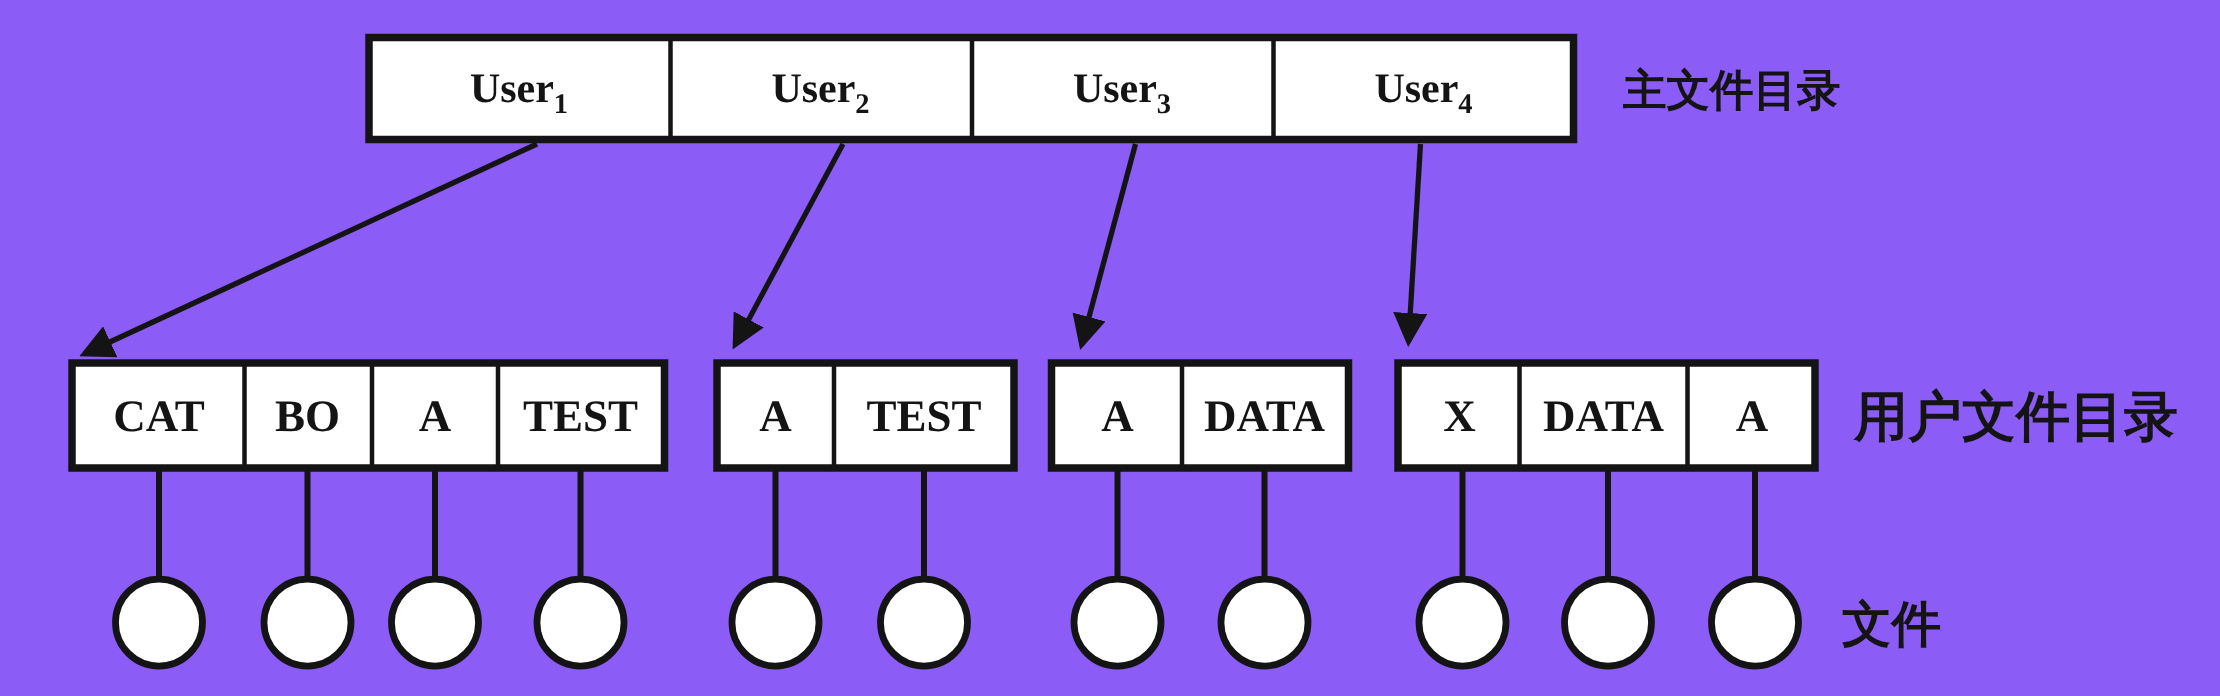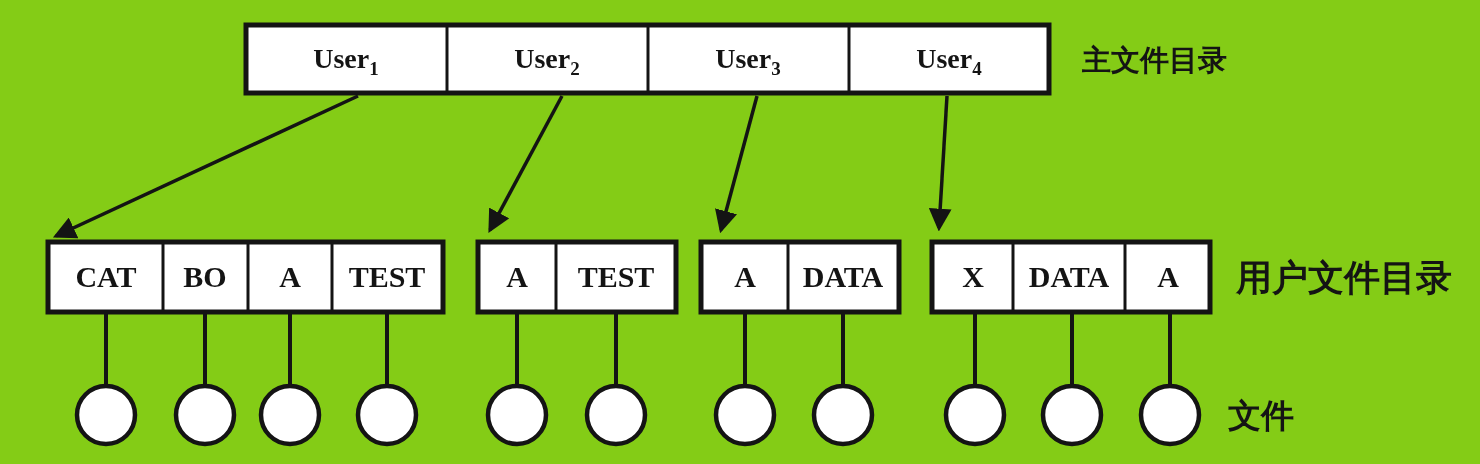--- a/index.html
+++ b/index.html
@@ -4,21 +4,21 @@
 <style>
   html, body {
     margin: 0;
     padding: 0;
     background: #ffffff;
   }
   .stage {
     position: relative;
     width: 1480px;
     height: 464px;
-    background: #84cc16;
+    background: #8b5cf6;
     font-family: "Liberation Serif", serif;
   }
   svg { display: block; }
   .box {
     fill: #ffffff;
     stroke: #141414;
     stroke-width: 5;
   }
   .divider {
     stroke: #141414;

